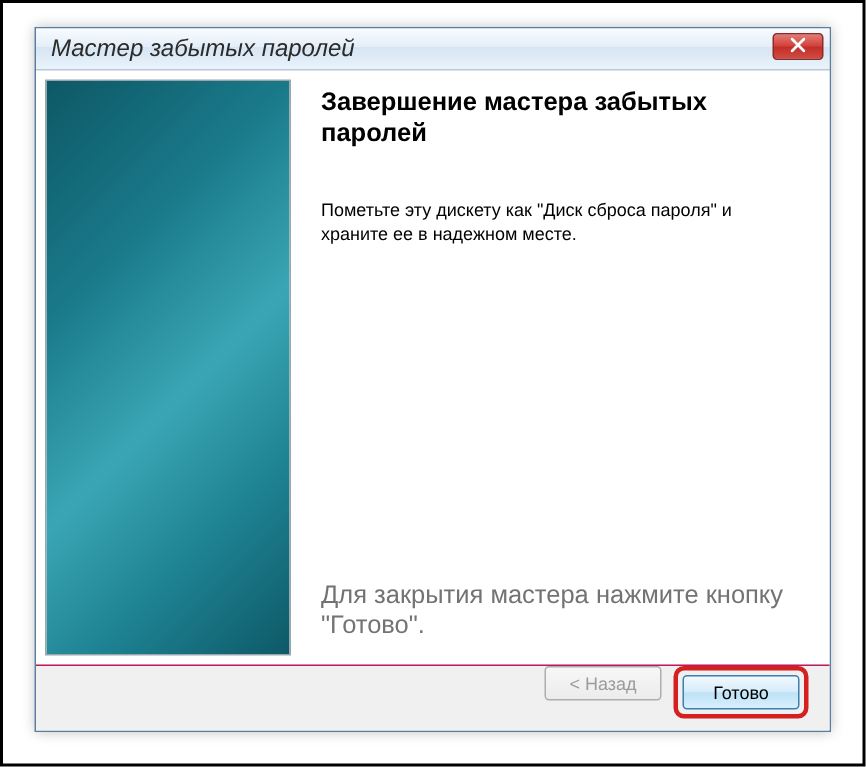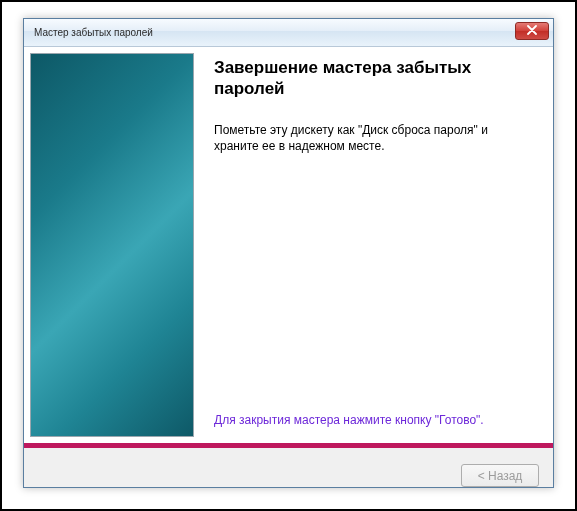--- a/index.html
+++ b/index.html
@@ -34,21 +34,22 @@
     height: 28px;
     background: linear-gradient(to bottom, #f7fbff 0%, #e4eef8 45%, #d6e5f3 46%, #e9f3fb 100%);
     border-bottom: 1px solid #b8c8d8;
     display: flex;
     align-items: center;
     padding: 0 4px 0 10px;
     position: relative;
   }
   .titlebar .title {
     color: #2b2b2b;
-    font-size: 10px;
+    font-size: 16px;
+    font-style: italic;
   }
   .close-btn {
     position: absolute;
     right: 4px;
     top: 3px;
     width: 34px;
     height: 18px;
     border-radius: 3px;
     background: linear-gradient(to bottom, #e47a75 0%, #d1423b 48%, #c22e27 52%, #cf4b44 100%);
     border: 1px solid #8e2a25;
@@ -67,46 +68,47 @@
     width: 164px;
     margin: 6px 0 6px 6px;
     background: linear-gradient(135deg, #0d5866 0%, #1a7a8a 30%, #3aa6b5 55%, #1f8494 75%, #0e5967 100%);
     border: 1px solid #9aa6ae;
   }
   .main-panel {
     flex: 1;
     padding: 10px 22px 6px 20px;
     display: flex;
     flex-direction: column;
+    gap: 10px;
   }
   .heading {
     font-size: 17px;
     font-weight: bold;
     color: #000;
     line-height: 1.25;
     margin: 0 0 22px 0;
   }
   .para {
     font-size: 12px;
     color: #000;
     line-height: 1.35;
     margin: 0 0 16px 0;
   }
   .spacer { flex: 1; }
   .footer-text {
-    font-size: 12px;
-    color: #6d28d9;
+    font-size: 17px;
+    color: #737373;
     margin-bottom: 10px;
   }
   .button-row {
     height: 44px;
-    border-top: 5px solid #be185d;
+    border-top: 1px solid #be185d;
     background: #f0f0f0;
     display: flex;
-    align-items: flex-end;
+    align-items: flex-start;
     justify-content: flex-end;
     padding: 0 14px;
     gap: 8px;
   }
   .btn {
     min-width: 78px;
     height: 23px;
     border: 1px solid #adadad;
     background: linear-gradient(to bottom, #fdfdfd, #e9e9e9);
     border-radius: 3px;
@@ -157,16 +159,19 @@
       <div class="main-panel">
         <h1 class="heading">Завершение мастера забытых паролей</h1>
         <p class="para">Пометьте эту дискету как "Диск сброса пароля" и храните ее в надежном месте.</p>
         <div class="spacer"></div>
         <p class="footer-text">Для закрытия мастера нажмите кнопку "Готово".</p>
       </div>
     </div>
 
     <div class="button-row">
       <div class="btn disabled">&lt; Назад</div>
+      <div class="highlight-wrap">
+        <div class="btn primary">Готово</div>
+      </div>
     </div>
 
   </div>
 </div>
 
 </body></html>

